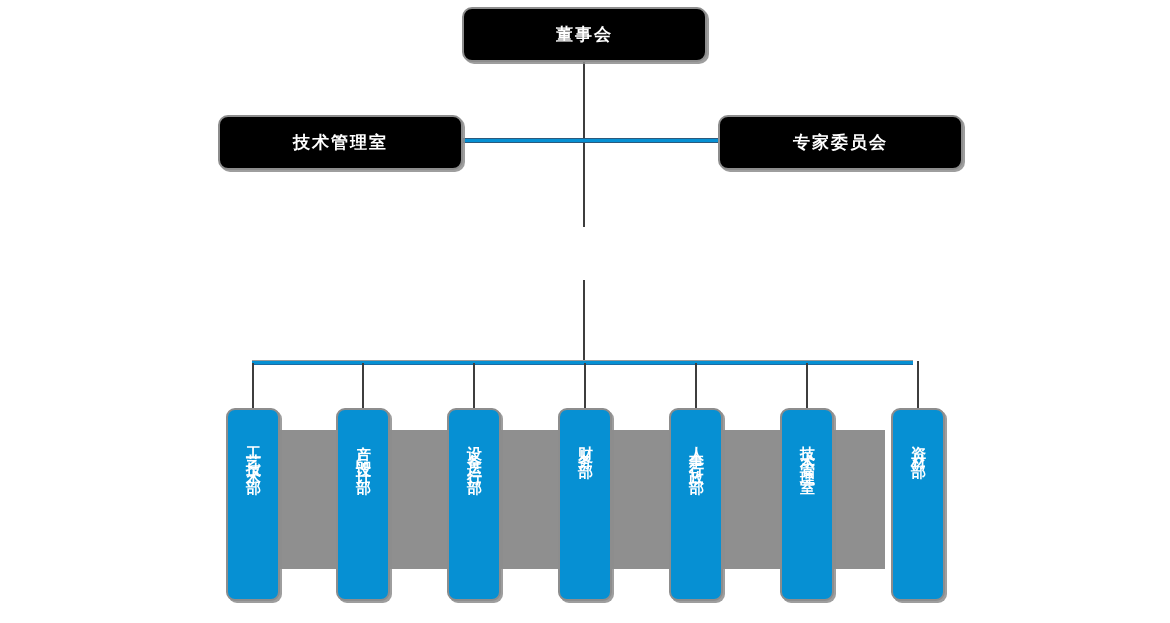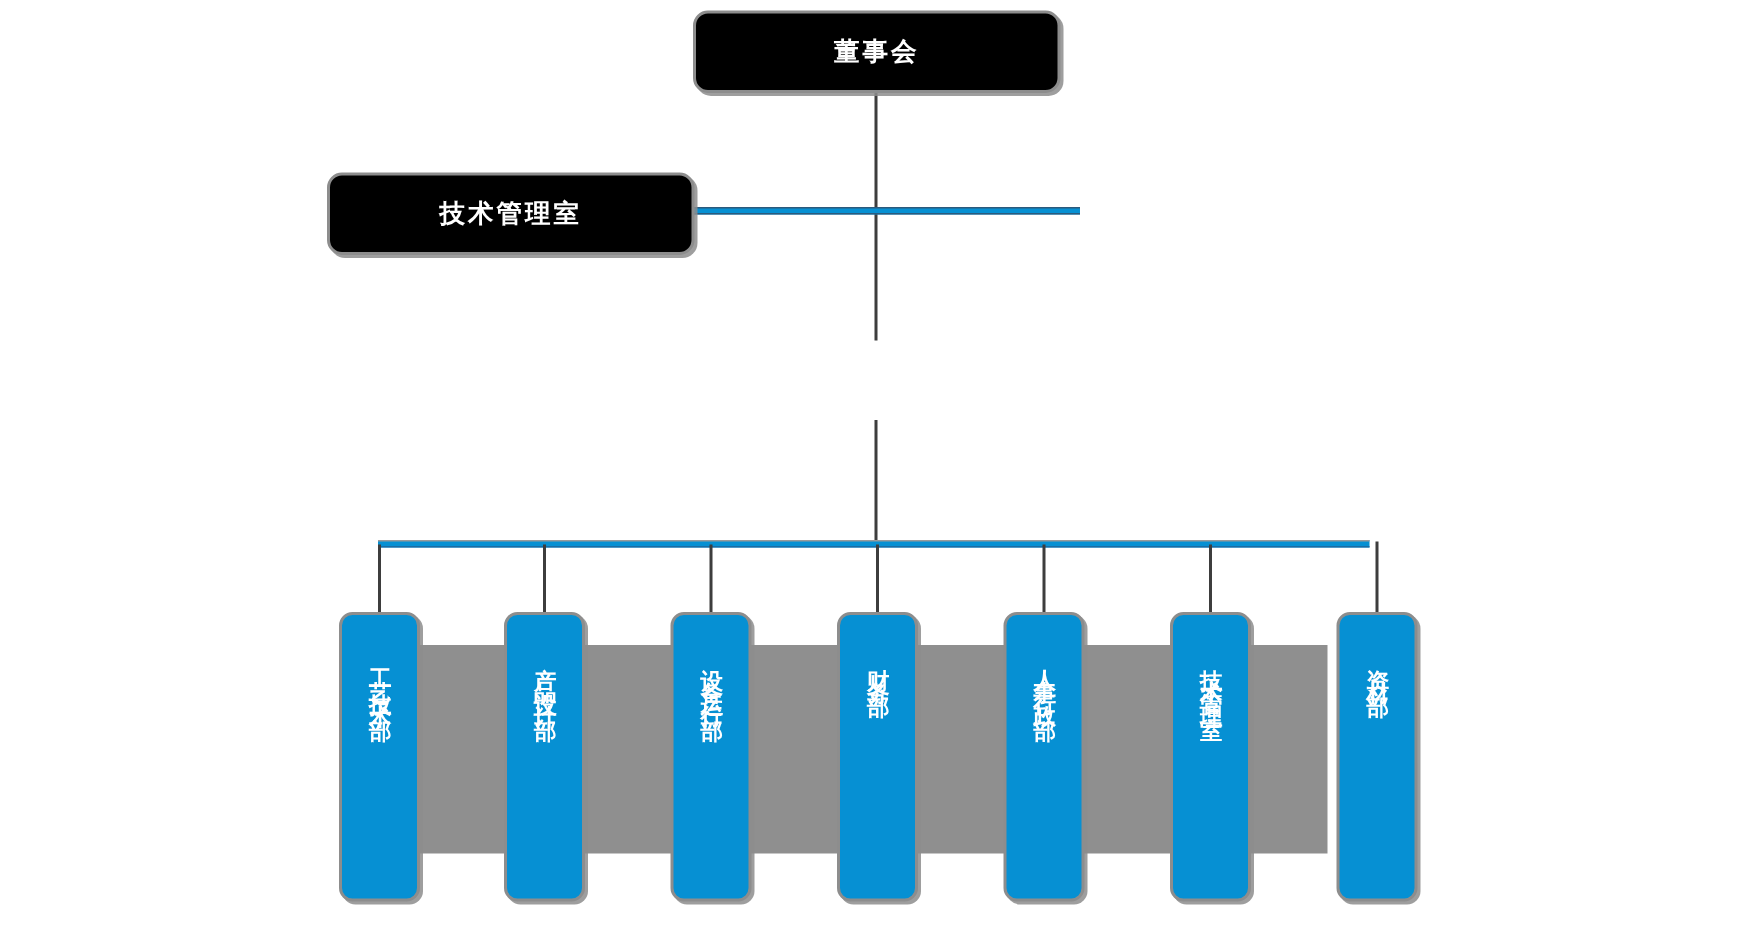--- a/index.html
+++ b/index.html
@@ -121,20 +121,23 @@
 
   <div class="gray-band"></div>
 
   <div class="node" style="left:462px; top:7px;">
     <span>董事会</span>
   </div>
 
   <div class="node" style="left:218px; top:115px;">
     <span>技术管理室</span>
   </div>
+  <div class="node" style="left:718px; top:115px;">
+    <span>专家委员会</span>
+  </div>
 
 
   <div class="dept" style="left:226px;">
     <span class="vtext">工艺技术部</span>
   </div>
   <div class="dept" style="left:336px;">
     <span class="vtext">产品设计部</span>
   </div>
   <div class="dept" style="left:447px;">
     <span class="vtext">设备运行部</span>

